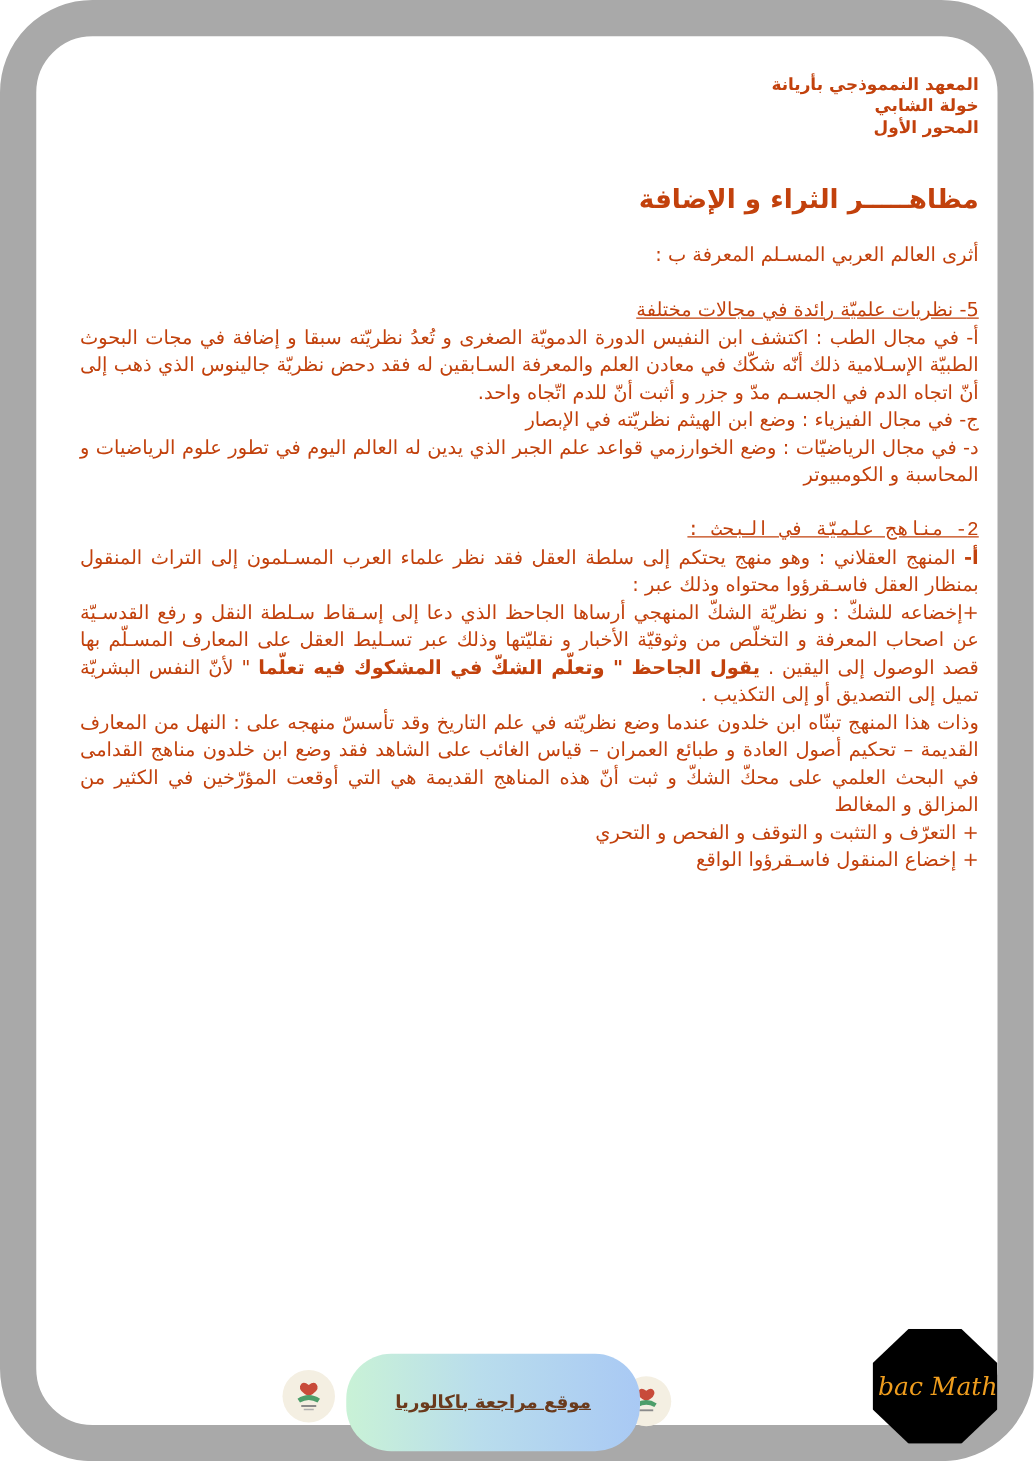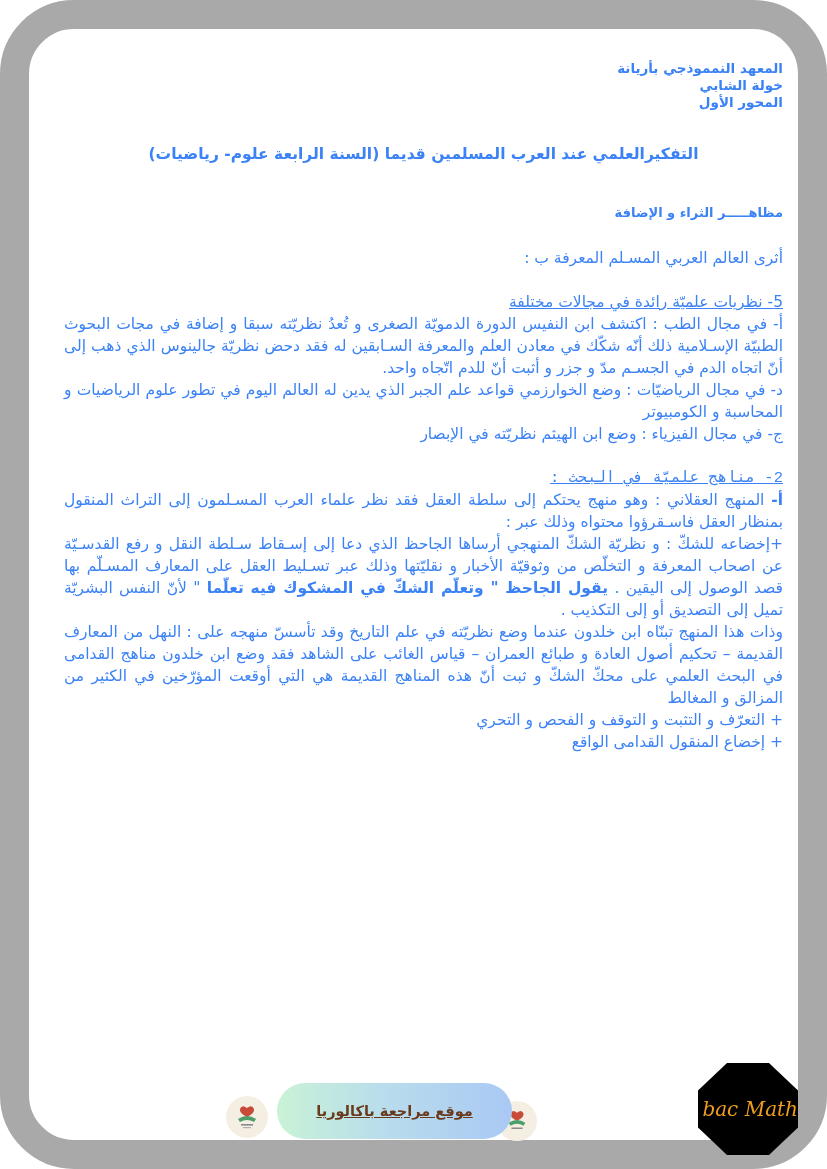--- a/index.html
+++ b/index.html
@@ -10,35 +10,35 @@
   }
   
   .frame{
     position:absolute;inset:0;box-sizing:border-box;
     border:29px solid #a9a9a9;border-radius:74px;
     z-index:1;
   }
   
   .content{
     position:absolute;top:0;right:44px;left:64px;
-    direction:rtl;color:#3b82f6;z-index:2;
+    direction:rtl;color:#c2410c;z-index:2;
     font-size:15.5px;line-height:22px;
   }
   .header-block{margin-top:60px;font-weight:bold;font-size:13.5px;line-height:17px;text-align:right;}
   .doc-title{margin:32px 0 0 0;font-weight:bold;font-size:15.5px;text-align:center;}
-  .subtitle{margin:37px 0 0 0;font-weight:bold;font-size:13px;text-align:right;padding-left:0;}
+  .subtitle{margin:37px 0 0 0;font-weight:bold;font-size:21px;text-align:right;padding-left:0;}
   .intro{margin:23px 0 0 0;text-align:right;}
   .sec-heading{margin:22px 0 0 0;text-align:right;text-decoration:underline;}
   p.para{margin:0;text-align:justify;}
   .mt20{margin-top:20px;} .mt22{margin-top:22px;} .mt24{margin-top:24px;} .mt29{margin-top:29px;}
   .single{text-align:right;}
   .b{font-weight:bold;}
   
   .banner{
-    position:absolute;left:277px;top:1083px;width:235px;height:56px;
+    position:absolute;left:277px;top:1083px;width:235px;height:78px;
     border-radius:36px;z-index:4;
     background:linear-gradient(90deg,#c9f2d6 0%,#b9ddec 45%,#a9c9f4 100%);
     display:flex;flex-direction:column;align-items:center;justify-content:center;
     text-align:center;cursor:pointer;
   }
   .banner .ar{
     font-size:14.5px;font-weight:bold;color:#6a3a1c;
     text-decoration:underline;direction:rtl;line-height:20px;
   }
   .banner .domain{
@@ -67,46 +67,45 @@
 
 <div class="frame"></div>
 
 <div class="content">
   <div class="header-block">
     <div>المعهد النمموذجي بأريانة</div>
     <div>خولة الشابي</div>
     <div>المحور الأول</div>
   </div>
 
-  <div class="doc-title">التفكيرالعلمي عند العرب المسلمين قديما (السنة الرابعة علوم- رياضيات)</div>
 
   <div class="subtitle">مظاهـــــر الثراء و الإضافة</div>
 
   <div class="intro">أثرى العالم العربي المسـلم المعرفة ب :</div>
 
   <div class="sec-heading">5- نظريات علميّة رائدة في مجالات مختلفة </div>
 
   <p class="para mt24"> أ- في مجال الطب : اكتشف ابن النفيس الدورة الدمويّة الصغرى و تُعدُ نظريّته سبقا و إضافة في مجات البحوث الطبيّة الإسـلامية ذلك أنّه شكّك في معادن العلم والمعرفة السـابقين له فقد دحض نظريّة جالينوس الذي ذهب إلى أنّ اتجاه الدم في الجسـم مدّ و جزر و أثبت أنّ للدم اتّجاه واحد.</p>
 
 
+  <p class="para mt29 single">ج- في مجال الفيزياء : وضع ابن الهيثم نظريّته في الإبصار</p>
+
   <p class="para mt20"> د- في مجال الرياضيّات : وضع الخوارزمي قواعد علم الجبر الذي يدين له العالم اليوم في تطور علوم الرياضيات و المحاسبة و الكومبيوتر</p>
-
-  <p class="para mt29 single">ج- في مجال الفيزياء : وضع ابن الهيثم نظريّته في الإبصار</p>
 
   <div class="sec-heading mt22" style="margin-top:22px;font-family:Liberation Mono, monospace;">2- مناهج علميّة في البحث :</div>
 
   <p class="para mt22"><span class="b"> أ-</span><span> المنهج العقلاني : وهو منهج يحتكم إلى سلطة العقل فقد نظر علماء العرب المسـلمون إلى التراث المنقول بمنظار العقل فاسـقرؤوا محتواه وذلك عبر :</span></p>
 
   <p class="para mt24"><span>+إخضاعه للشكّ : و نظريّة الشكّ المنهجي أرساها الجاحظ الذي دعا إلى إسـقاط سـلطة النقل و رفع القدسـيّة عن اصحاب المعرفة و التخلّص من وثوقيّة الأخبار و نقليّتها وذلك عبر تسـليط العقل على المعارف المسـلّم بها قصد الوصول إلى اليقين . </span><span class="b">يقول الجاحظ " وتعلّم الشكّ في المشكوك فيه تعلّما</span><span> " لأنّ النفس البشريّة تميل إلى التصديق أو إلى التكذيب .</span></p>
 
   <p class="para">وذات هذا المنهج تبنّاه ابن خلدون عندما وضع نظريّته في علم التاريخ وقد تأسسّ منهجه على : النهل من المعارف القديمة – تحكيم أصول العادة و طبائع العمران – قياس الغائب على الشاهد فقد وضع ابن خلدون مناهج القدامى في البحث العلمي على محكّ الشكّ و ثبت أنّ هذه المناهج القديمة هي التي أوقعت المؤرّخين في الكثير من المزالق و المغالط</p>
 
   <p class="para mt29 single">+ التعرّف و التثبت و التوقف و الفحص و التحري</p>
 
-  <p class="para mt22 single">+ إخضاع المنقول القدامى الواقع</p>
+  <p class="para mt22 single">+ إخضاع المنقول فاسـقرؤوا الواقع</p>
 </div>
 
 <div class="logo-circle left">
   <svg width="28" height="28" viewBox="0 0 28 28">
     <path d="M14 5 q-5 -4 -7 1 q-1 4 7 8 q8 -4 7 -8 q-2 -5 -7 -1" fill="#c84b3a"></path>
     <path d="M5 16 q9 -6 18 0 l-2 3 q-7 -4 -14 0 z" fill="#4d9e6a"></path>
     <rect x="8" y="21" width="12" height="1.6" fill="#8a8a8a"></rect>
     <rect x="10" y="24" width="8" height="1.2" fill="#b0b0b0"></rect>
   </svg>
 </div>

